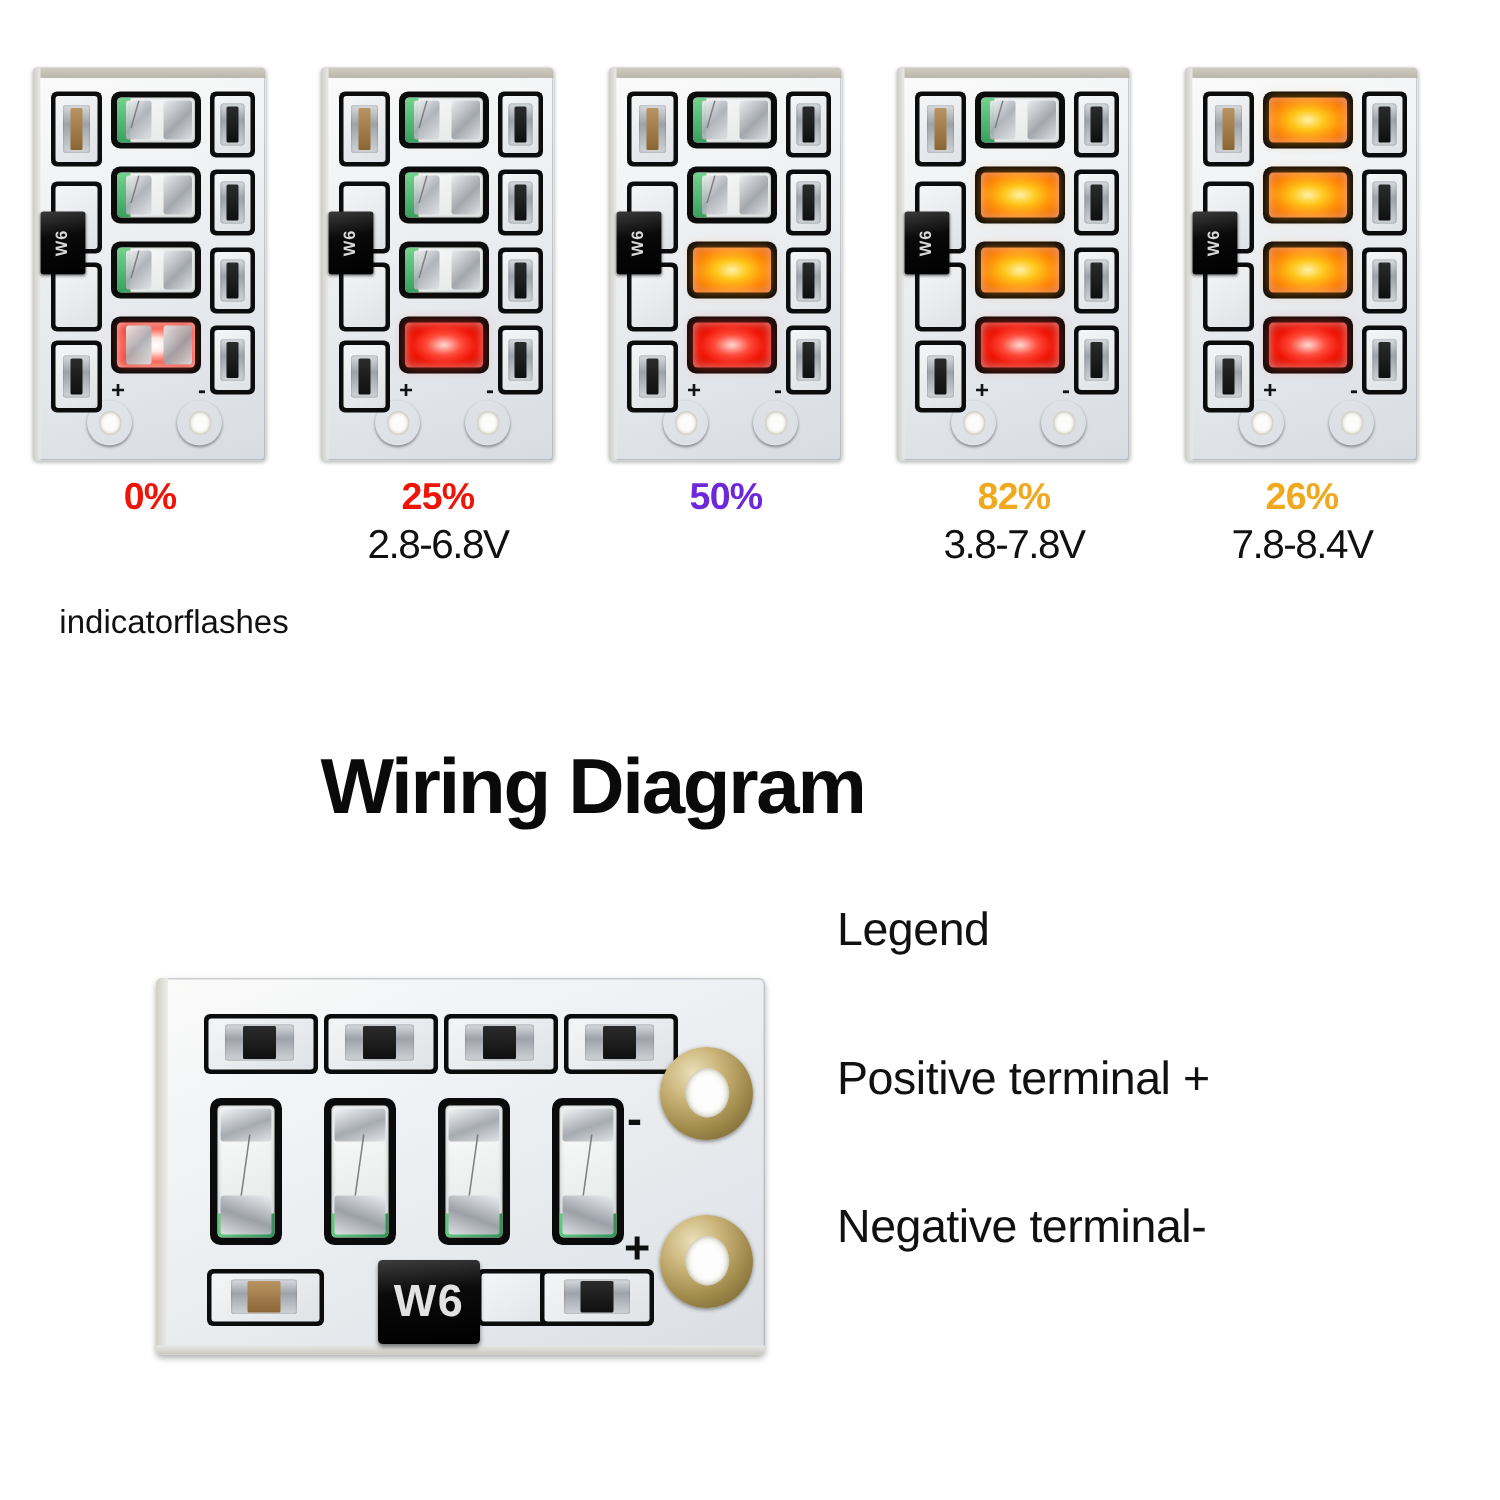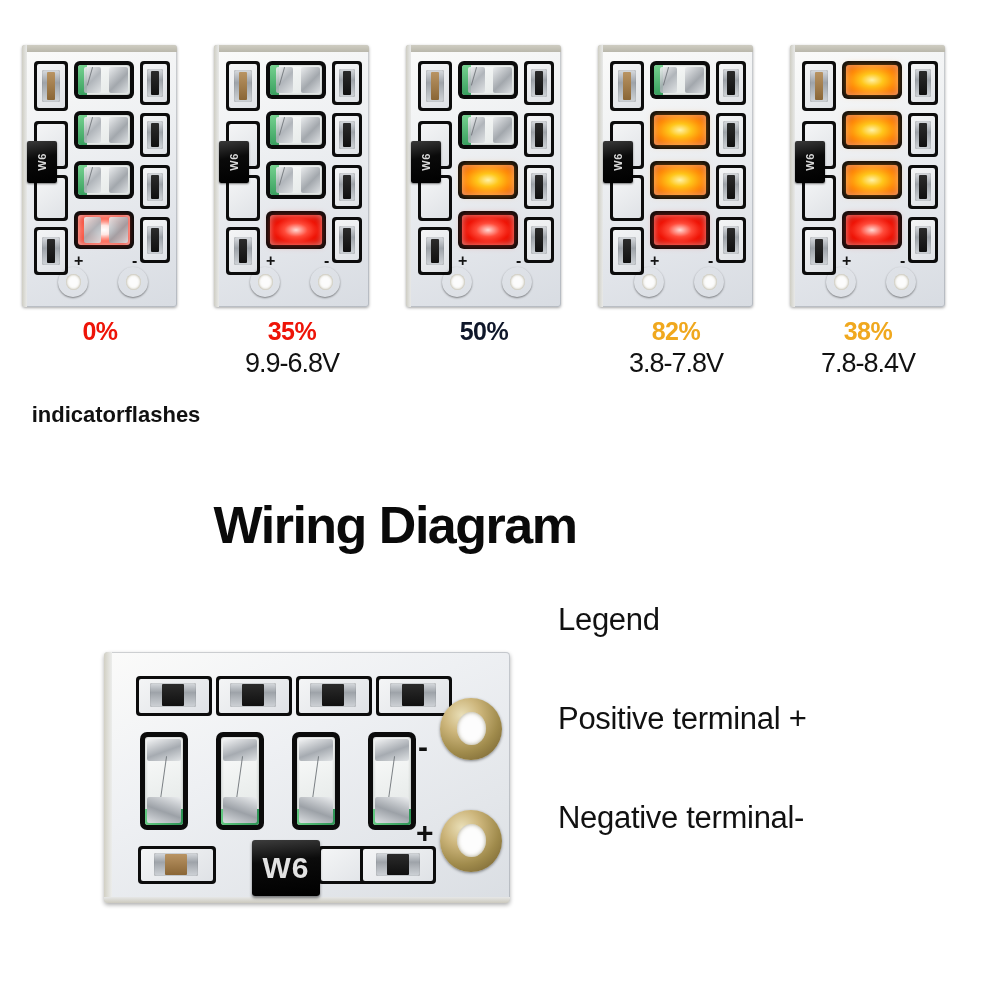--- a/index.html
+++ b/index.html
@@ -94,21 +94,21 @@
 
   
   .pct{position:absolute;top:279px;width:200px;text-align:center;
        font-size:25px;font-weight:700;letter-spacing:-.5px;}
   .volt{position:absolute;top:310px;width:200px;text-align:center;
         font-size:27px;font-weight:400;color:#111;letter-spacing:-1px;}
 
   #flash-note{position:absolute;left:0;top:400px;width:232px;text-align:center;
     font-size:22px;line-height:1.35;color:#111;}
   #flash-note .l1{display:block;}
-  #flash-note .l2{display:block;font-weight:bold;}
+  #flash-note .l2{display:block;}
 
   
   #wiring-title{position:absolute;left:0;top:495px;width:790px;text-align:center;
     font-size:52px;font-weight:800;letter-spacing:-1.5px;color:#0a0a0a;}
 
   
   #legend{position:absolute;left:558px;top:604px;width:460px;}
   #legend .row{font-size:31px;line-height:1;color:#111;margin-bottom:68px;letter-spacing:-.3px;}
 
   
@@ -328,22 +328,22 @@
         </div>
       <div class="silk" style="left:52px;top:208px;">+</div>
       <div class="silk" style="left:110px;top:208px;">-</div>
       <div class="eyelet" style="left:36px;top:222px;">
           <div class="hole"></div>
         </div>
       <div class="eyelet" style="left:96px;top:222px;">
           <div class="hole"></div>
         </div>
     </div>
-    <div class="pct" style="color:#ee1408;">35%</div>
-    <div class="volt">9.9-6.8V</div>
+    <div class="pct" style="color:#ee1408;">25%</div>
+    <div class="volt">2.8-6.8V</div>
   </div>
 
   <div class="board-cell" style="left:384px;">
     <div class="pcb">
       <div class="edge-top"></div>
         <div class="edge-left"></div>
       <div class="pad" style="left:12px;top:16px;width:34px;height:50px;">
           <div class="pad-in"></div>
           <div class="chip" style="left:8px;top:9px;width:18px;height:32px;">
             <div class="body tan"></div>
@@ -412,21 +412,21 @@
         </div>
       <div class="silk" style="left:52px;top:208px;">+</div>
       <div class="silk" style="left:110px;top:208px;">-</div>
       <div class="eyelet" style="left:36px;top:222px;">
           <div class="hole"></div>
         </div>
       <div class="eyelet" style="left:96px;top:222px;">
           <div class="hole"></div>
         </div>
     </div>
-    <div class="pct" style="color:#0f172a;">50%</div>
+    <div class="pct" style="color:#6d28d9;">50%</div>
   </div>
 
   <div class="board-cell" style="left:576px;">
     <div class="pcb">
       <div class="edge-top"></div>
         <div class="edge-left"></div>
       <div class="pad" style="left:12px;top:16px;width:34px;height:50px;">
           <div class="pad-in"></div>
           <div class="chip" style="left:8px;top:9px;width:18px;height:32px;">
             <div class="body tan"></div>
@@ -564,21 +564,21 @@
         </div>
       <div class="silk" style="left:52px;top:208px;">+</div>
       <div class="silk" style="left:110px;top:208px;">-</div>
       <div class="eyelet" style="left:36px;top:222px;">
           <div class="hole"></div>
         </div>
       <div class="eyelet" style="left:96px;top:222px;">
           <div class="hole"></div>
         </div>
     </div>
-    <div class="pct" style="color:#f0a81e;">38%</div>
+    <div class="pct" style="color:#f0a81e;">26%</div>
     <div class="volt">7.8-8.4V</div>
   </div>
 
 </div>
 
 <div id="flash-note">
   <span class="l2">indicatorflashes</span>
 </div>
 
 <div id="wiring-title">Wiring Diagram</div>

